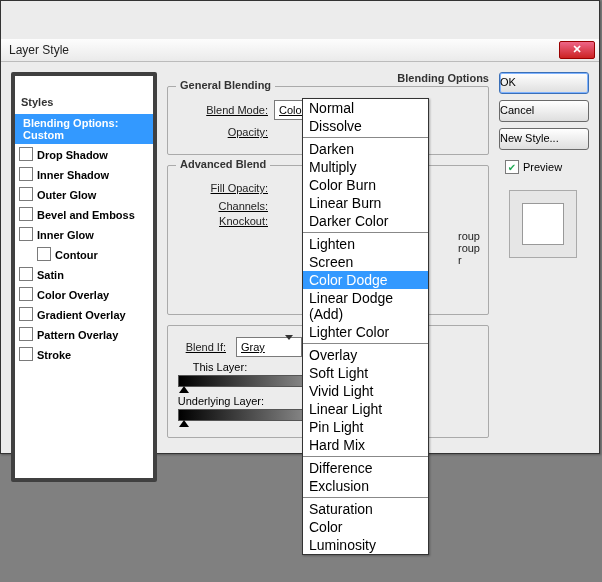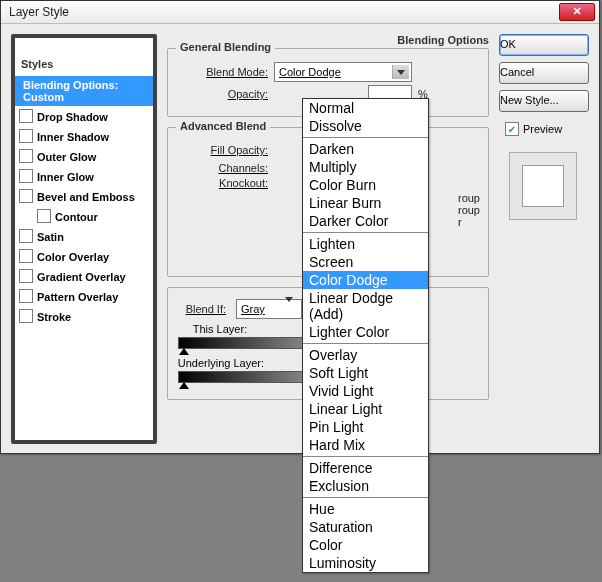--- a/index.html
+++ b/index.html
@@ -23,20 +23,21 @@
     box-shadow: 1px 1px 2px rgba(0,0,0,0.3);
   }
   .titlebar {
     height: 22px;
     background: linear-gradient(#fdfdfd, #eaeaea);
     border-bottom: 1px solid #bbb;
     display: flex;
     align-items: center;
     padding: 0 4px;
     position: relative;
+    margin-top: 38px;
   }
   .titlebar .title {
     padding-left: 4px;
     font-size: 12px;
     color: #222;
   }
   .close-btn {
     position: absolute;
     right: 4px;
     top: 2px;
@@ -261,25 +262,25 @@
           <div class="style-item">
             <span class="chk"></span>
             <span>Inner Shadow</span>
           </div>
           <div class="style-item">
             <span class="chk"></span>
             <span>Outer Glow</span>
           </div>
           <div class="style-item">
             <span class="chk"></span>
+            <span>Bevel and Emboss</span>
+          </div>
+          <div class="style-item">
+            <span class="chk"></span>
             <span>Inner Glow</span>
-          </div>
-          <div class="style-item">
-            <span class="chk"></span>
-            <span>Bevel and Emboss</span>
           </div>
           <div class="style-item indent">
             <span class="chk"></span>
             <span>Contour</span>
           </div>
           <div class="style-item">
             <span class="chk"></span>
             <span>Satin</span>
           </div>
           <div class="style-item">
@@ -403,17 +404,16 @@
     <div class="dd-item">Overlay</div>
     <div class="dd-item">Soft Light</div>
     <div class="dd-item">Vivid Light</div>
     <div class="dd-item">Linear Light</div>
     <div class="dd-item">Pin Light</div>
     <div class="dd-item">Hard Mix</div>
     <div class="dd-sep"></div>
     <div class="dd-item">Difference</div>
     <div class="dd-item">Exclusion</div>
     <div class="dd-sep"></div>
-    <div class="dd-item">Hue</div>
     <div class="dd-item">Saturation</div>
     <div class="dd-item">Color</div>
     <div class="dd-item">Luminosity</div>
   </div>
 
 </body></html>

